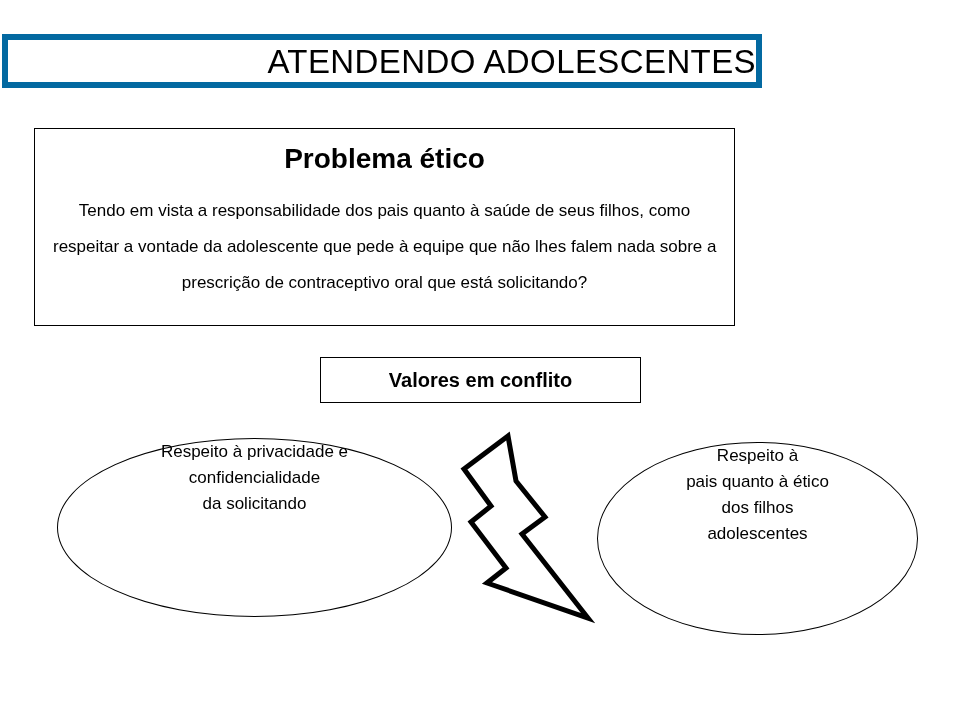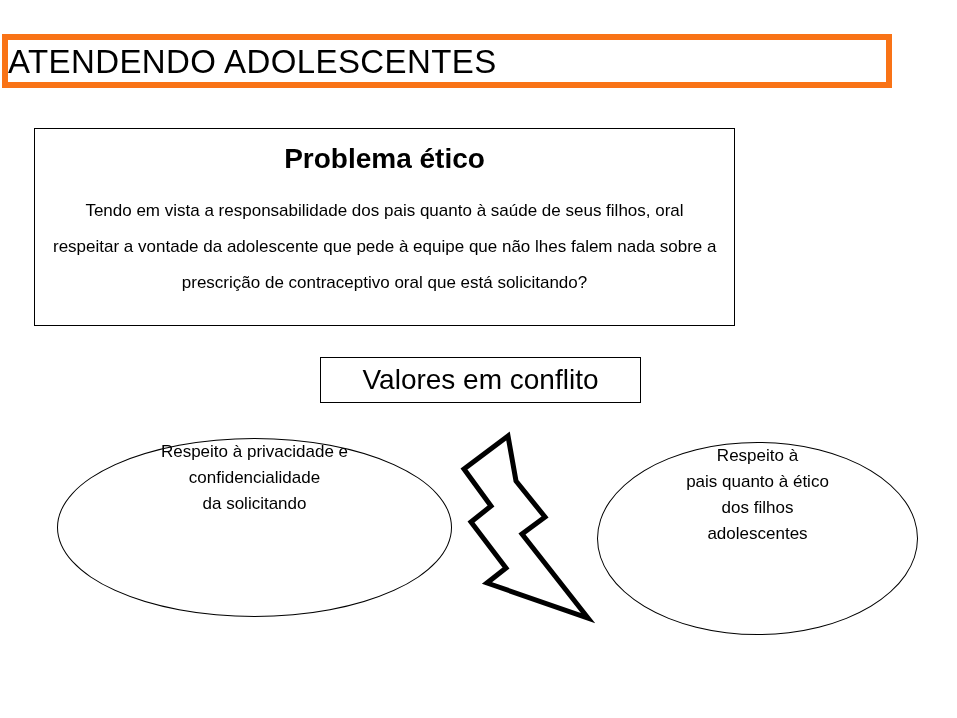--- a/index.html
+++ b/index.html
@@ -17,28 +17,28 @@
     height: 718px;
     background: #ffffff;
     overflow: hidden;
   }
 
   
   .title-box {
     position: absolute;
     left: 2px;
     top: 34px;
-    width: 890px;
+    width: 760px;
     height: 54px;
     box-sizing: border-box;
-    border: 6px solid #f97316;
+    border: 6px solid #0369a1;
     background: #ffffff;
     display: flex;
     align-items: center;
-    justify-content: flex-start;
+    justify-content: flex-end;
   }
   .title-text {
     font-size: 33px;
     line-height: 1;
     letter-spacing: 0.4px;
     color: #000000;
     white-space: nowrap;
   }
 
   
@@ -79,22 +79,22 @@
     width: 321px;
     height: 46px;
     box-sizing: border-box;
     border: 1px solid #000000;
     background: #ffffff;
     display: flex;
     align-items: center;
     justify-content: center;
   }
   .valores-text {
-    font-size: 28px;
-    font-weight: normal;
+    font-size: 20px;
+    font-weight: bold;
     line-height: 1;
     white-space: nowrap;
   }
 
   
   .ellipse {
     position: absolute;
     box-sizing: border-box;
     border: 1px solid #000000;
     border-radius: 50%;
@@ -140,21 +140,21 @@
 
 <div id="slide">
 
   <div class="title-box">
     <div class="title-text">ATENDENDO ADOLESCENTES</div>
   </div>
 
   <div class="problem-box">
     <div class="problem-heading">Problema ético</div>
     <div class="problem-body">
-      <span class="pline">Tendo em vista a responsabilidade dos pais quanto à saúde de seus filhos, oral</span>
+      <span class="pline">Tendo em vista a responsabilidade dos pais quanto à saúde de seus filhos, como</span>
       <span class="pline">respeitar a vontade da adolescente que pede à equipe que não lhes falem nada sobre a</span>
       <span class="pline">prescrição de contraceptivo oral que está solicitando?</span>
     </div>
   </div>
 
   <div class="valores-box">
     <div class="valores-text">Valores em conflito</div>
   </div>
 
   <div class="ellipse ellipse-left">

